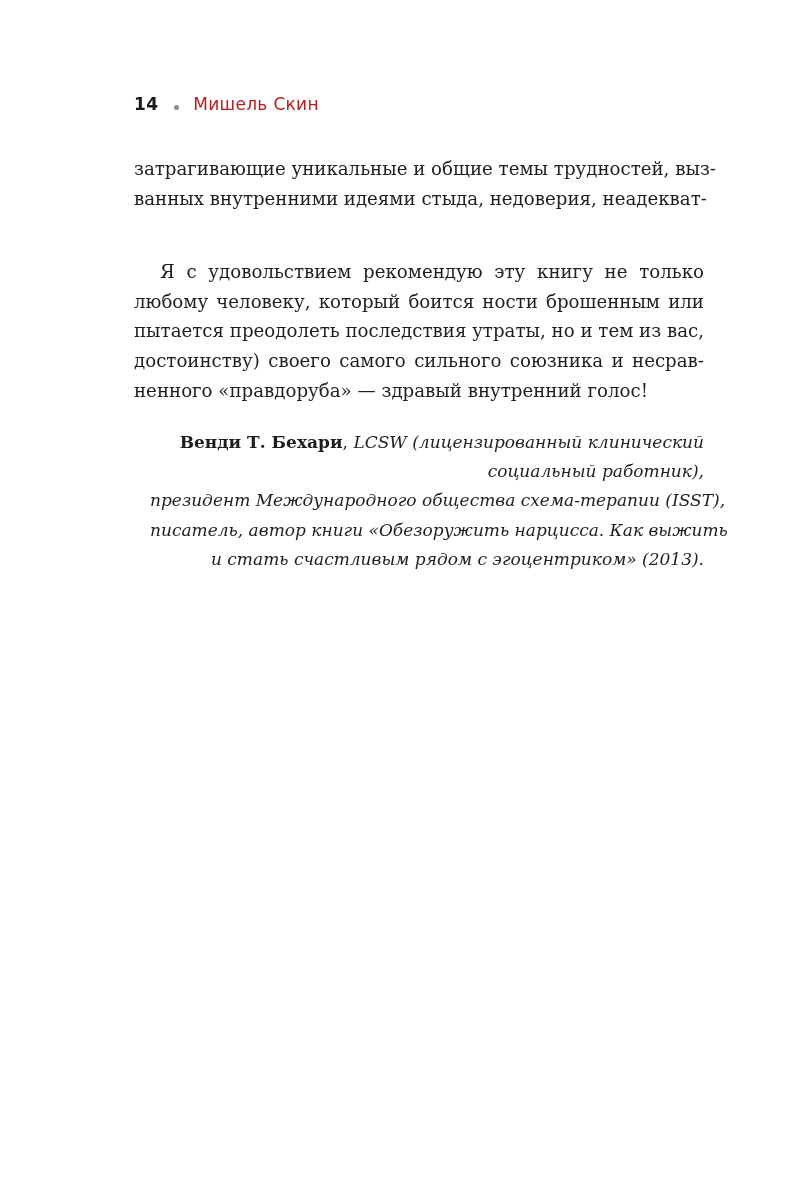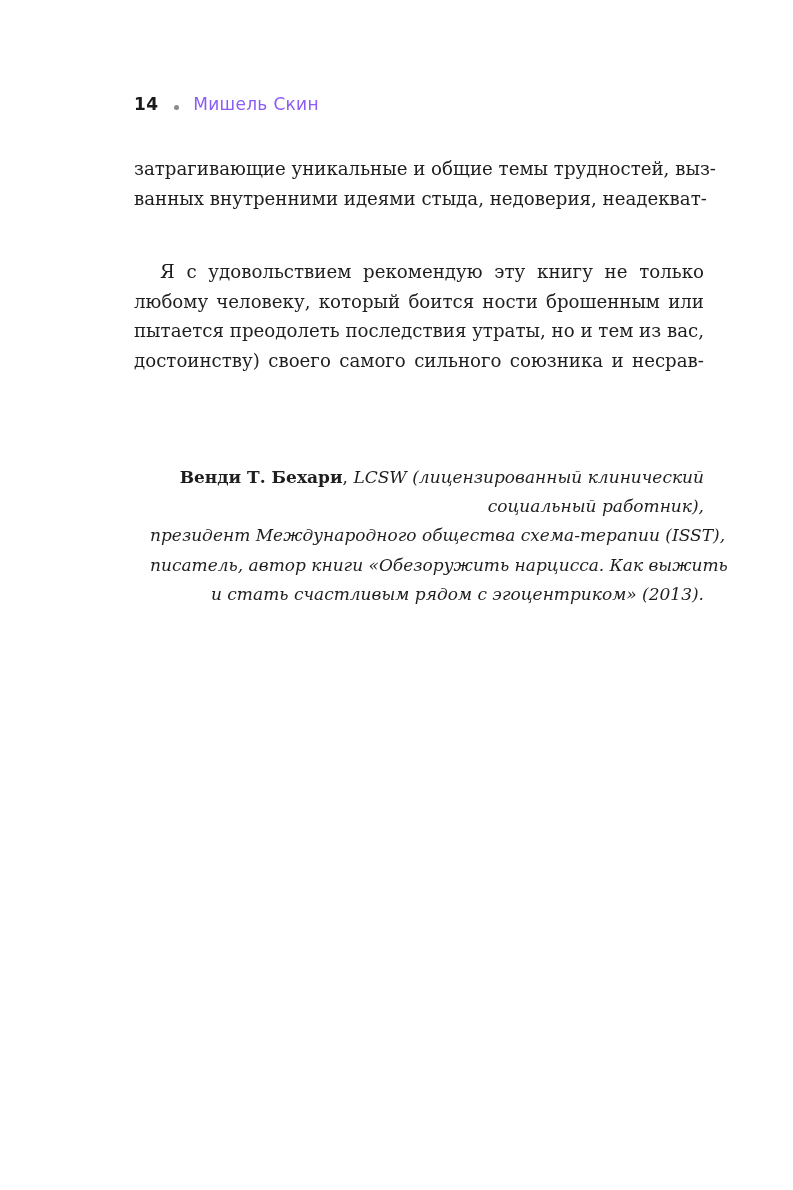--- a/index.html
+++ b/index.html
@@ -36,21 +36,21 @@
       width: 5px;
       height: 5px;
       border-radius: 50%;
       background: #8a8a8a;
       margin: 0 14px 0 16px;
       position: relative;
       top: 3px;
     }
     .author-name {
       font-weight: normal;
-      color: #8b5cf6;
+      color: #b91c1c;
     }
     .body-text {
       position: absolute;
       left: 134px;
       top: 154px;
       width: 570px;
       font-family: "DejaVu Serif", serif;
       font-size: 18.2px;
       line-height: 29.6px;
       color: #1e1e1e;
@@ -72,21 +72,20 @@
     .attribution {
       position: absolute;
       left: 150px;
       top: 428px;
       width: 554px;
       font-family: "DejaVu Serif", serif;
       font-size: 17px;
       line-height: 29.2px;
       color: #1e1e1e;
       text-align: right;
-      margin-top: 35px;
     }
     .attr-line {
       display: block;
       white-space: nowrap;
       height: 29.2px;
     }
     .attr-name {
       font-weight: bold;
       font-style: normal;
     }
@@ -109,20 +108,21 @@
 <div class="body-text">
   <div>
     <span class="line">затрагивающие уникальные и общие темы трудностей, выз-</span>
     <span class="line">ванных внутренними идеями стыда, недоверия, неадекват-</span>
   </div>
   <div>
     <span class="line indent">Я с удовольствием рекомендую эту книгу не только</span>
     <span class="line">любому человеку, который боится ности брошенным или</span>
     <span class="line">пытается преодолеть последствия утраты, но и тем из вас,</span>
     <span class="line">достоинству) своего самого сильного союзника и несрав-</span>
+    <span class="line last">ненного «правдоруба» — здравый внутренний голос!</span>
   </div>
 </div>
 
 <div class="attribution">
   <span class="attr-line"><span class="attr-name">Венди Т. Бехари</span><span class="attr-sep">,</span><span class="italic"> LCSW (лицензированный клинический</span></span>
   <span class="attr-line italic">социальный работник),</span>
   <span class="attr-line italic">президент Международного общества схема-терапии (ISST),</span>
   <span class="attr-line italic">писатель, автор книги «Обезоружить нарцисса. Как выжить</span>
   <span class="attr-line italic">и стать счастливым рядом с эгоцентриком» (2013).</span>
 </div>

